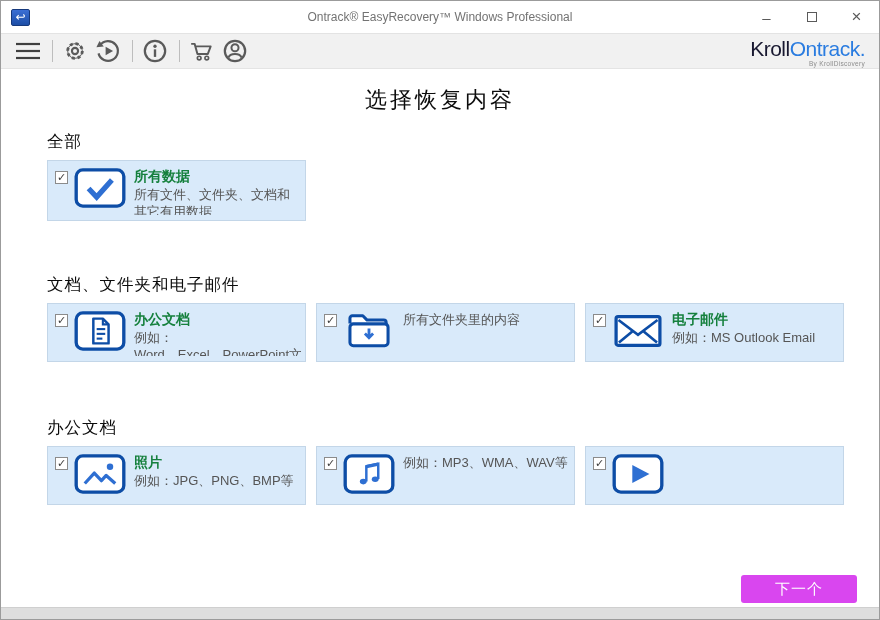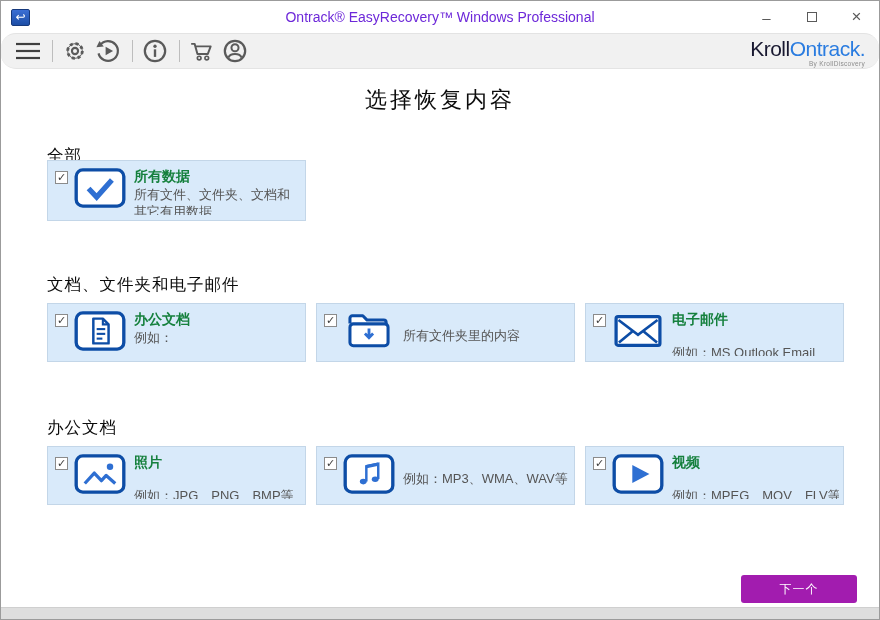--- a/index.html
+++ b/index.html
@@ -14,33 +14,33 @@
     display:flex; align-items:center;
   }
   .app-icon {
     width:19px; height:17px; margin-left:10px;
     background:linear-gradient(#3b6fd4,#1c4ea6);
     border:1px solid #16397c; border-radius:2px;
     color:#ffffff; font-size:12px; line-height:15px; text-align:center;
   }
   .title-text {
     position:absolute; left:0; right:0; text-align:center;
-    font-size:14px; color:#6d28d9;
+    font-size:12px; color:#737373;
   }
   .win-controls { position:absolute; right:0; top:0; height:32px; display:flex; }
   .win-btn {
     width:45px; height:32px; display:flex; align-items:center; justify-content:center;
     color:#5a5a5a; font-size:15px; cursor:default;
   }
   .max-box { width:10px; height:10px; border:1px solid #5a5a5a; display:inline-block; }
   .close-glyph { font-size:17px; }
   
   .toolbar {
     height:36px; background:#f1f1f1; border-top:1px solid #e3e3e3; border-bottom:1px solid #e4e4e4;
-    display:flex; align-items:center; padding:0 12px 0 14px; position:relative;border-radius:15px;
+    display:flex; align-items:center; padding:0 12px 0 14px; position:relative;
   }
   .tb-icon { display:flex; align-items:center; justify-content:center; width:26px; height:26px; margin-right:7px; }
   .tb-sep { width:1px; height:22px; background:#bdbdbd; margin:0 9px 0 4px; }
   .logo { position:absolute; right:14px; top:4px; text-align:right; line-height:1; }
   .logo-main { font-size:21px; letter-spacing:-0.5px; }
   .logo-kroll { color:#181830; }
   .logo-ontrack { color:#2a7ce0; }
   .logo-tag { font-size:6.5px; color:#8d8d8d; margin-top:2px; letter-spacing:0.3px; }
   
   .content { position:relative; height:538px; background:#ffffff; }
@@ -62,26 +62,26 @@
   .cb {
     width:13px; height:13px; background:#ffffff; border:1px solid #8b8b8b;
     display:flex; align-items:center; justify-content:center; flex:0 0 13px; margin:3px 6px 0 0;
   }
   .cbmark { font-size:11px; color:#3d3d3d; line-height:1; }
   .icon-wrap { flex:0 0 52px; margin-right:8px; display:flex; align-items:flex-start; }
   .icon-wrap svg { width:52px; height:40px; }
   .card-text { flex:1; min-width:0; overflow:hidden; }
   .card-title { font-size:14px; font-weight:bold; color:#15803d; line-height:17px; margin-bottom:1px; }
   .card-desc { font-size:13px; color:#555555; line-height:17px; }
-  .nowrap { white-space:nowrap;margin-top:16px; }
+  .nowrap { white-space:nowrap; }
   
   .next-btn {
     position:absolute; right:22px; top:506px; width:116px; height:28px;
-    background:#a21caf; color:#ffffff; border:none; border-radius:3px;
-    font-size:12px; font-family:"Liberation Sans", sans-serif; cursor:pointer;
+    background:#d946ef; color:#ffffff; border:none; border-radius:3px;
+    font-size:15px; font-family:"Liberation Sans", sans-serif; cursor:pointer;
     display:flex; align-items:center; justify-content:center; letter-spacing:1px;text-align:center;
   }
   .bottom-strip {
     position:absolute; left:0; right:0; bottom:0; height:12px;
     background:#dedede; border-top:1px solid #cfcfcf;
   }
 </style>
 </head>
 <body>
 
@@ -155,21 +155,21 @@
     </div>
     <div class="logo">
       <div class="logo-main"><span class="logo-kroll">Kroll</span><span class="logo-ontrack">Ontrack.</span></div>
       <div class="logo-tag">By KrollDiscovery</div>
     </div>
   </div>
 
   <div class="content">
     <div class="page-title">选择恢复内容</div>
 
-    <div class="section-label" style="top:76px;">全部</div>
+    <div class="section-label" style="top:62px;">全部</div>
     <div class="row row-1" style="top:91px;">
       <div class="card">
         <span class="cb">
             <span class="cbmark">✓</span>
           </span>
         <span class="icon-wrap">
           <svg viewBox="0 0 54 42">
               <rect x="2" y="2" width="50" height="38" rx="7" fill="#ffffff" stroke="#0d4da6" stroke-width="3.5"></rect>
               <path d="M15 21.5 l8.5 9 L39.5 12.5" fill="none" stroke="#2e6fd2" stroke-width="5.5" stroke-linecap="butt" stroke-linejoin="miter"></path>
             </svg>
@@ -274,24 +274,20 @@
       <div class="card">
         <span class="cb">
             <span class="cbmark">✓</span>
           </span>
         <span class="icon-wrap">
           <svg viewBox="0 0 54 42">
               <rect x="2" y="2" width="50" height="38" rx="7" fill="#ffffff" stroke="#0d4da6" stroke-width="3.5"></rect>
               <polygon points="21,11.5 21,30.5 39,21" fill="#2e6fd2"></polygon>
             </svg>
         </span>
-        <div class="card-text">
-          <div class="card-title">视频</div>
-          <div class="card-desc nowrap">例如：MPEG、MOV、FLV等</div>
-        </div>
       </div>
     </div>
 
     <button class="next-btn">下一个</button>
   </div>
 
   <div class="bottom-strip"></div>
 </div>
 
 </body></html>

